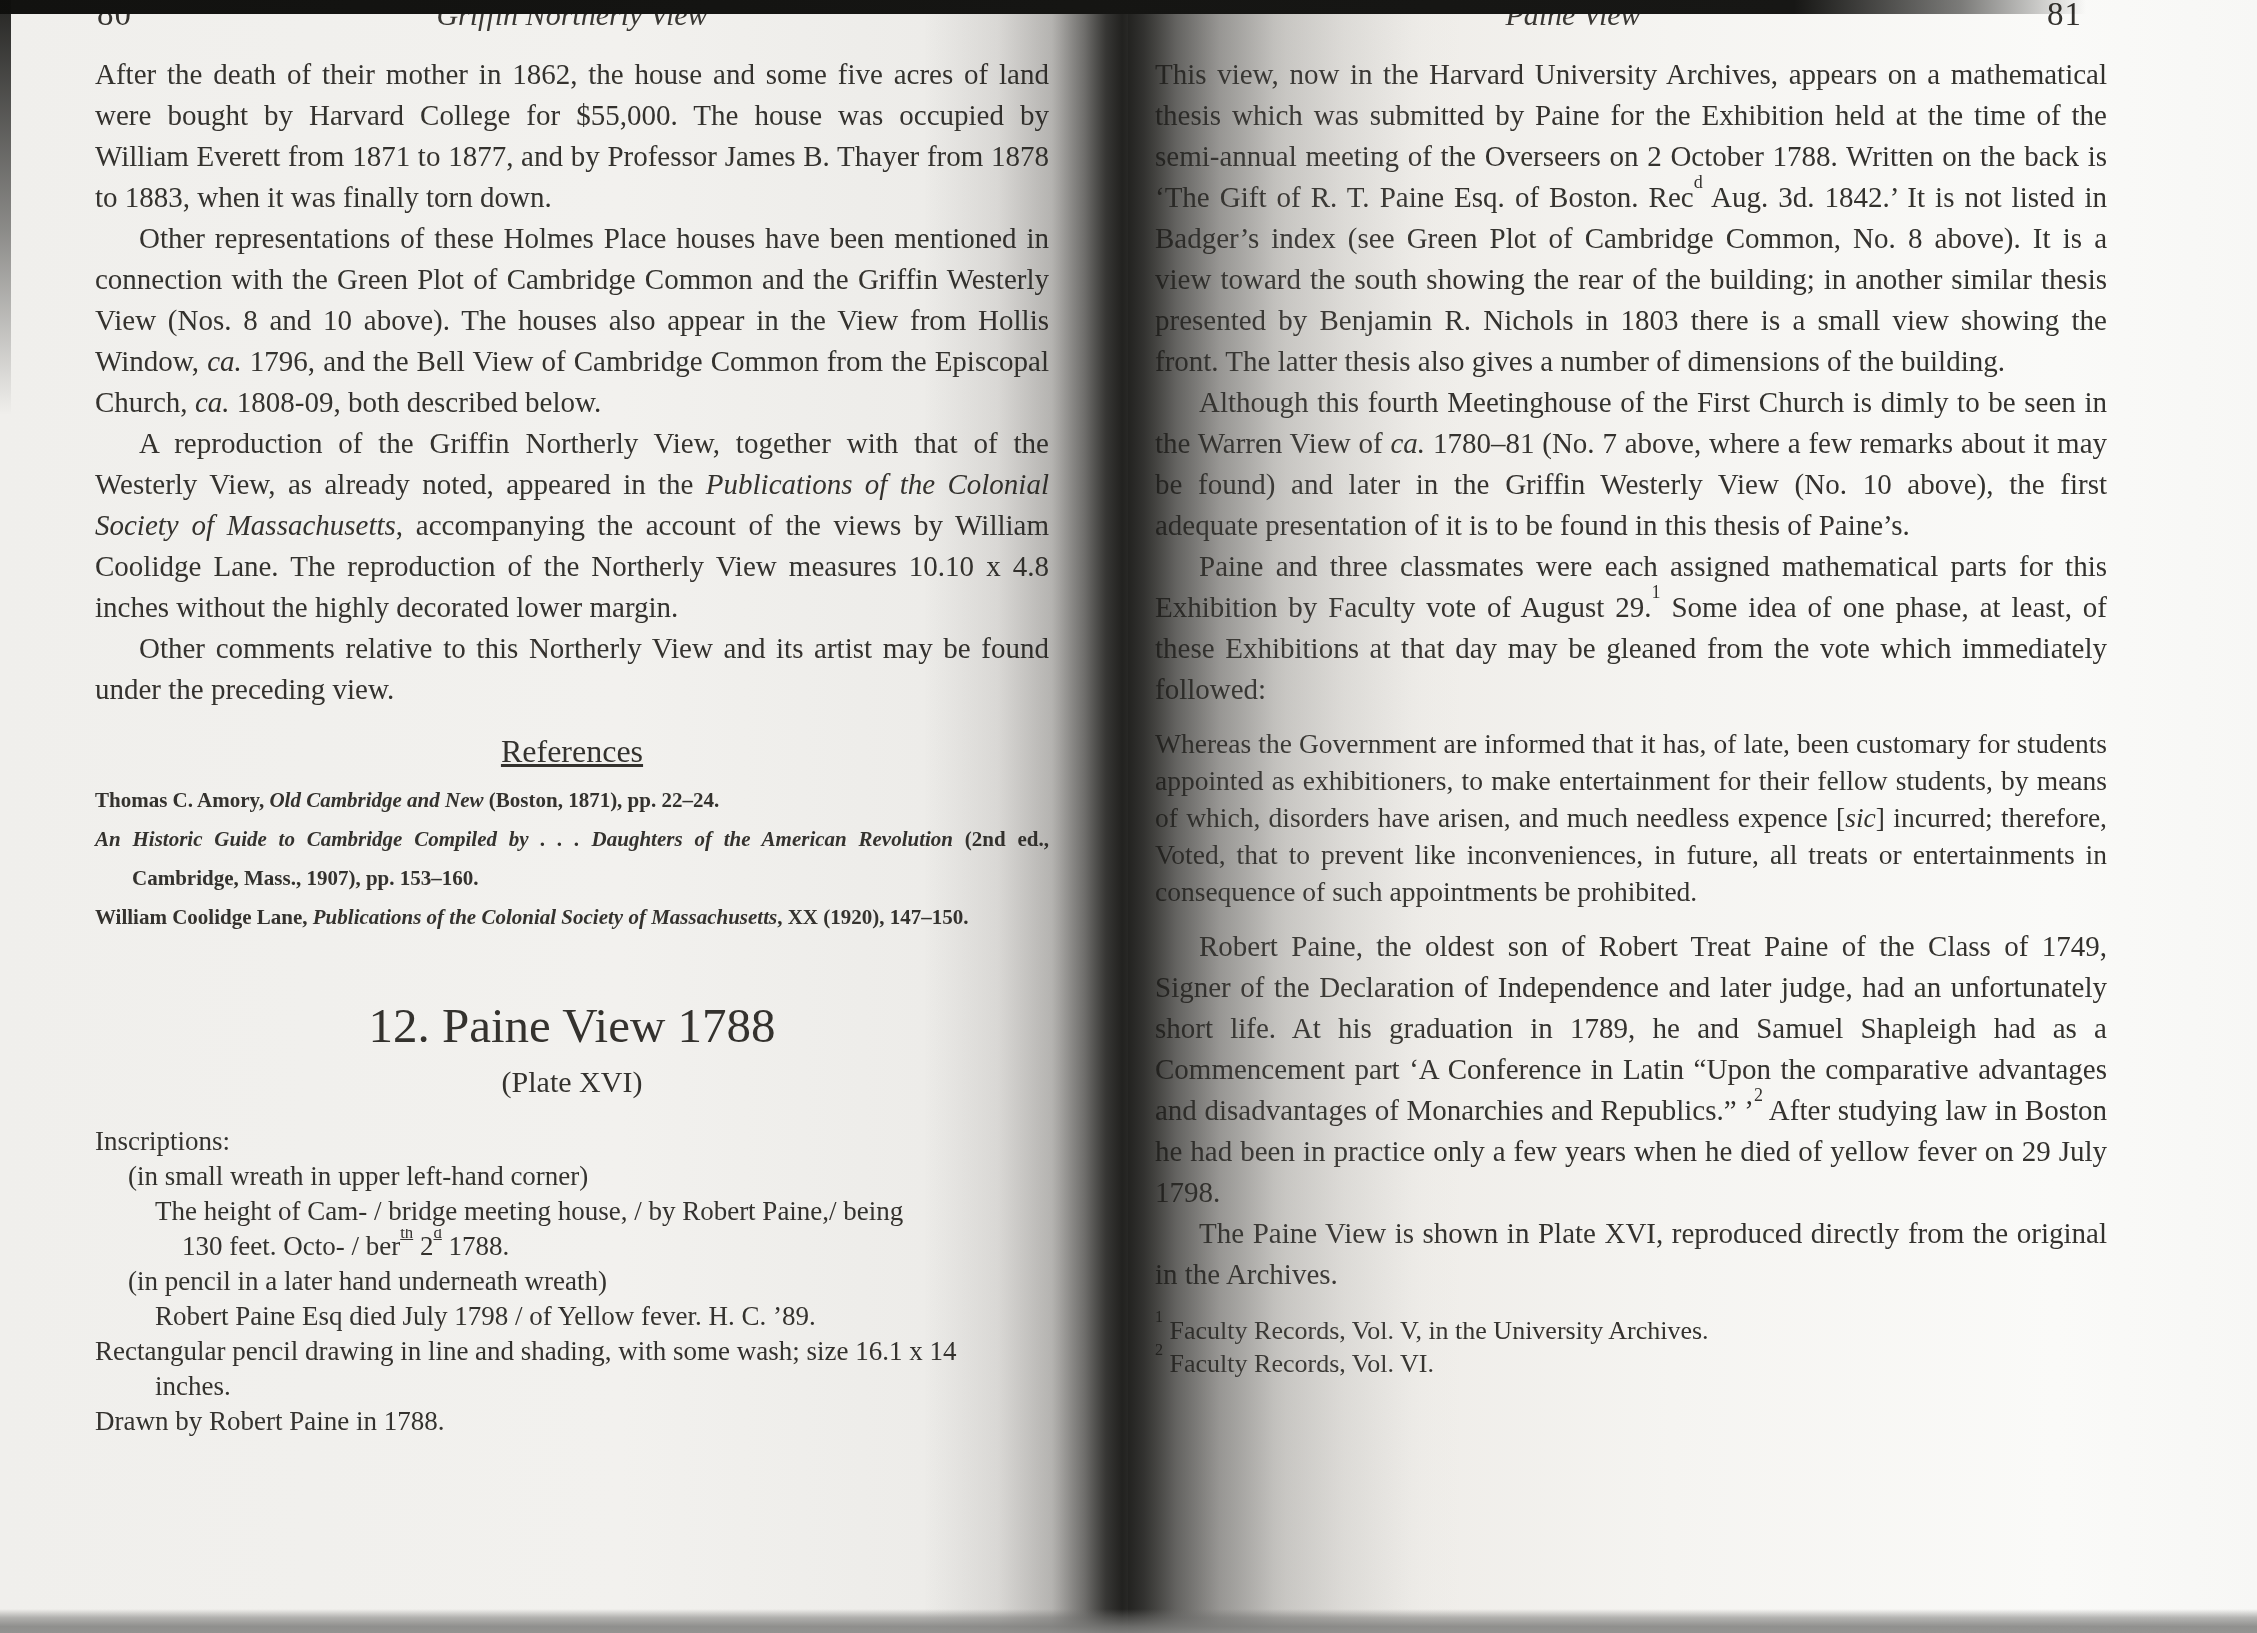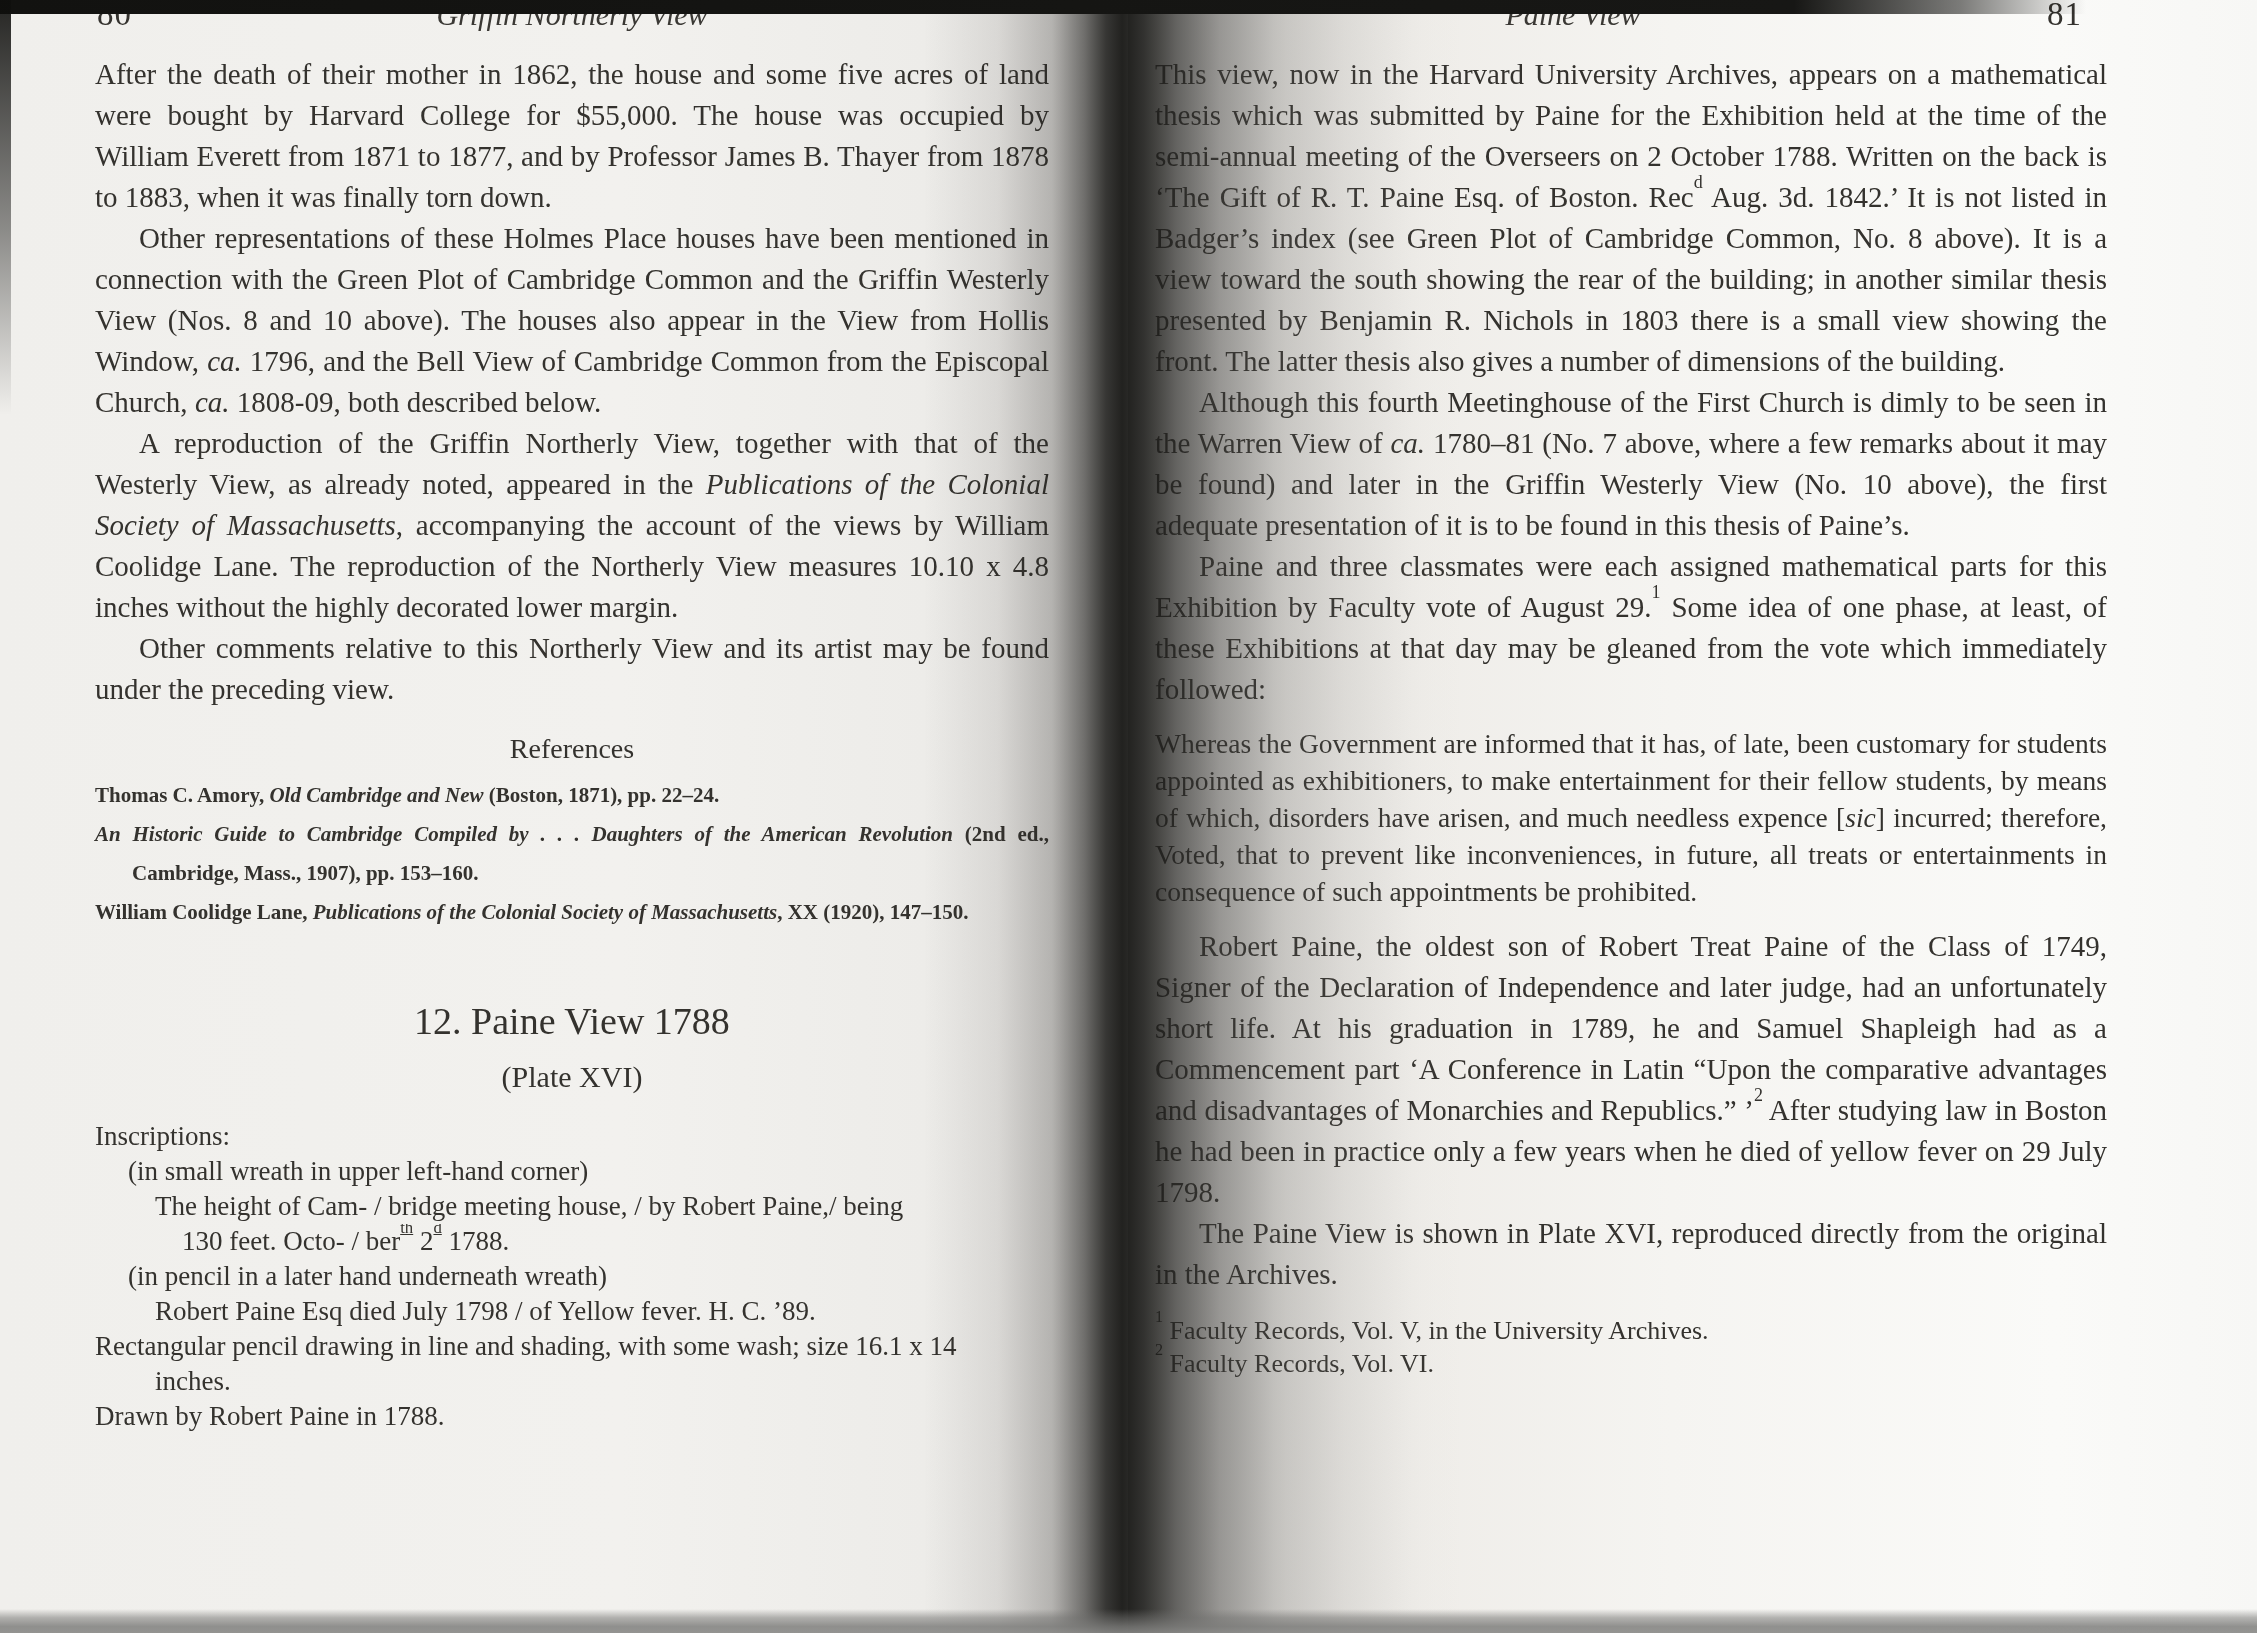--- a/index.html
+++ b/index.html
@@ -25,25 +25,25 @@
   .pgnum{position:absolute;top:-9.7px;font-size:33px;letter-spacing:1px;}
   .pgnum-left{left:1.9px;}
   .pgnum-right{left:892px;}
   .running-head{position:absolute;top:-7.7px;left:0;right:0;text-align:center;
     font-style:italic;font-size:30px;color:#3a3834;}
   .col-right .running-head{left:-58px;right:58px;}
 
   p.body-par{font-size:29px;line-height:41px;text-align:justify;margin:0;}
   p.indent{text-indent:44px;}
 
-  .refs-head{text-align:center;font-size:28px;margin:23px 0 11.6px 0;}
+  .refs-head{text-align:center;font-size:32px;margin:23px 0 11.6px 0;text-decoration:underline;}
   p.ref{font-size:21px;line-height:39px;margin:0;text-align:justify;
     padding-left:37px;text-indent:-37px;font-weight:bold;}
 
-  .sec-head{text-align:center;font-size:38px;margin-top:62px;line-height:54px;}
+  .sec-head{text-align:center;font-size:49px;margin-top:62px;line-height:54px;}
   .plate{text-align:center;font-size:30px;margin-top:12px;}
 
   .insc{margin-top:25px;font-size:27px;line-height:35px;}
   .insc-line{white-space:nowrap;overflow:hidden;}
   .lvl0{padding-left:0;}
   .lvl1{padding-left:33px;}
   .lvl2{padding-left:60px;}
   .lvl3{padding-left:87px;}
 
   .bq{font-size:27.5px;line-height:37px;text-align:justify;margin:15.4px 0 0 0;}

